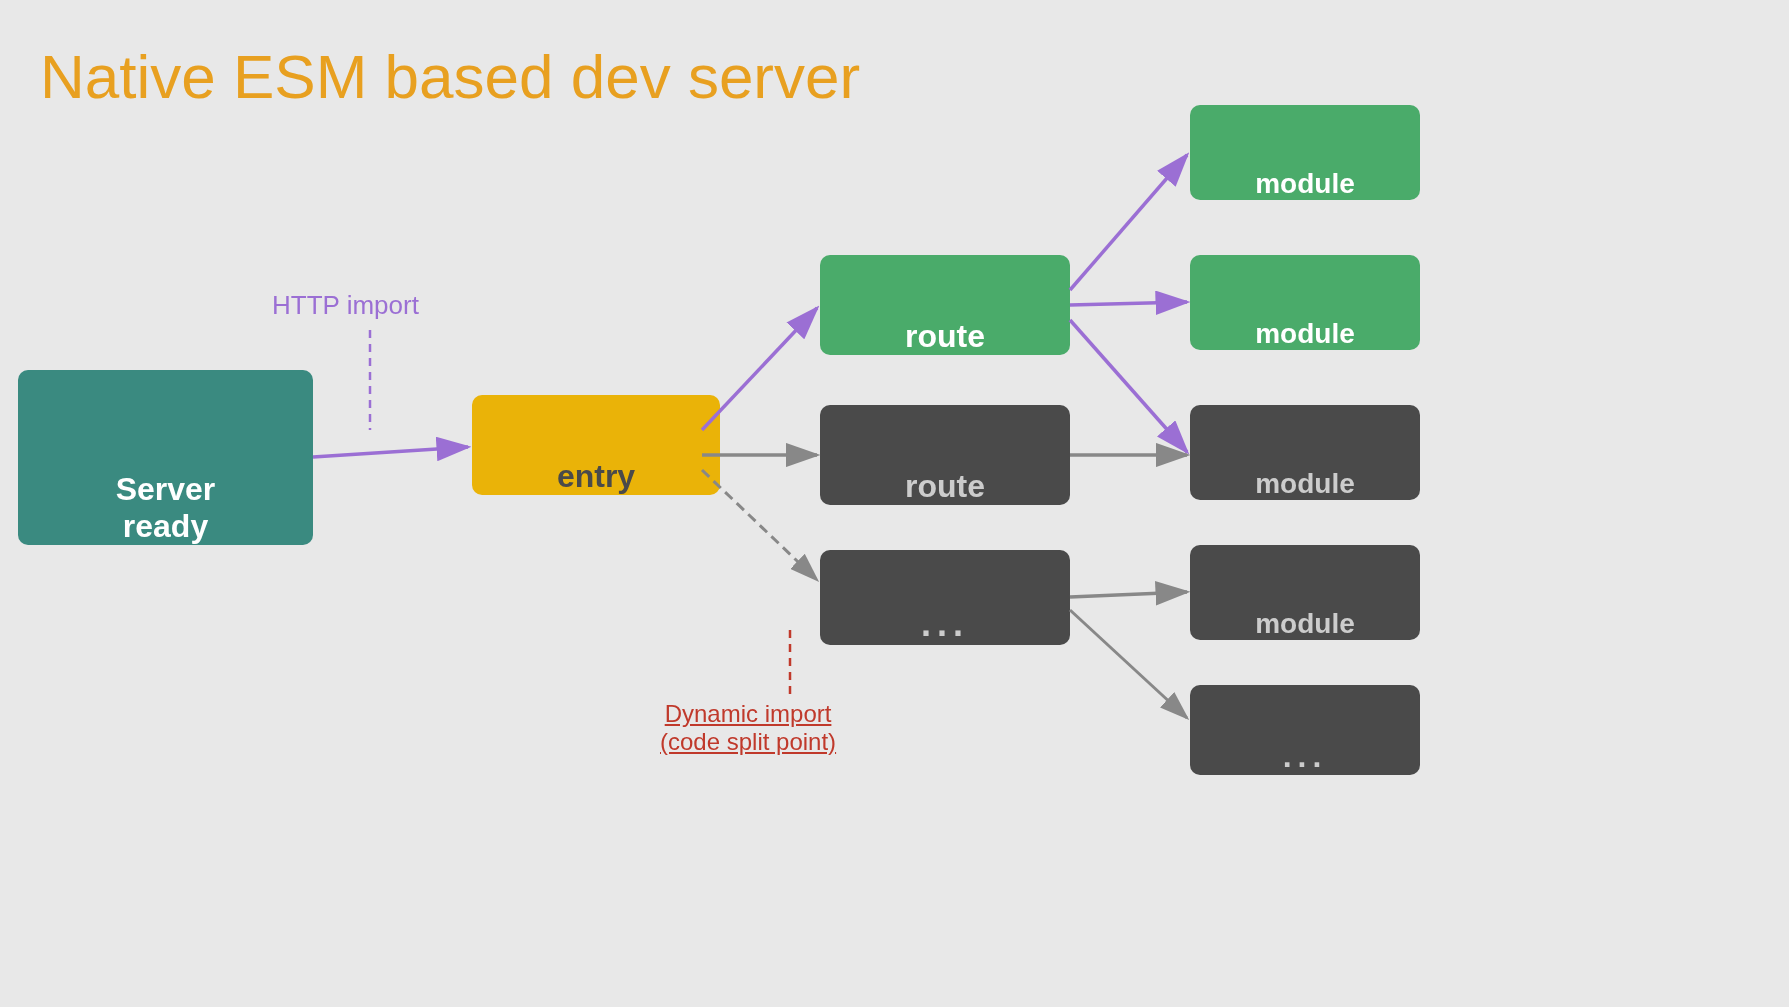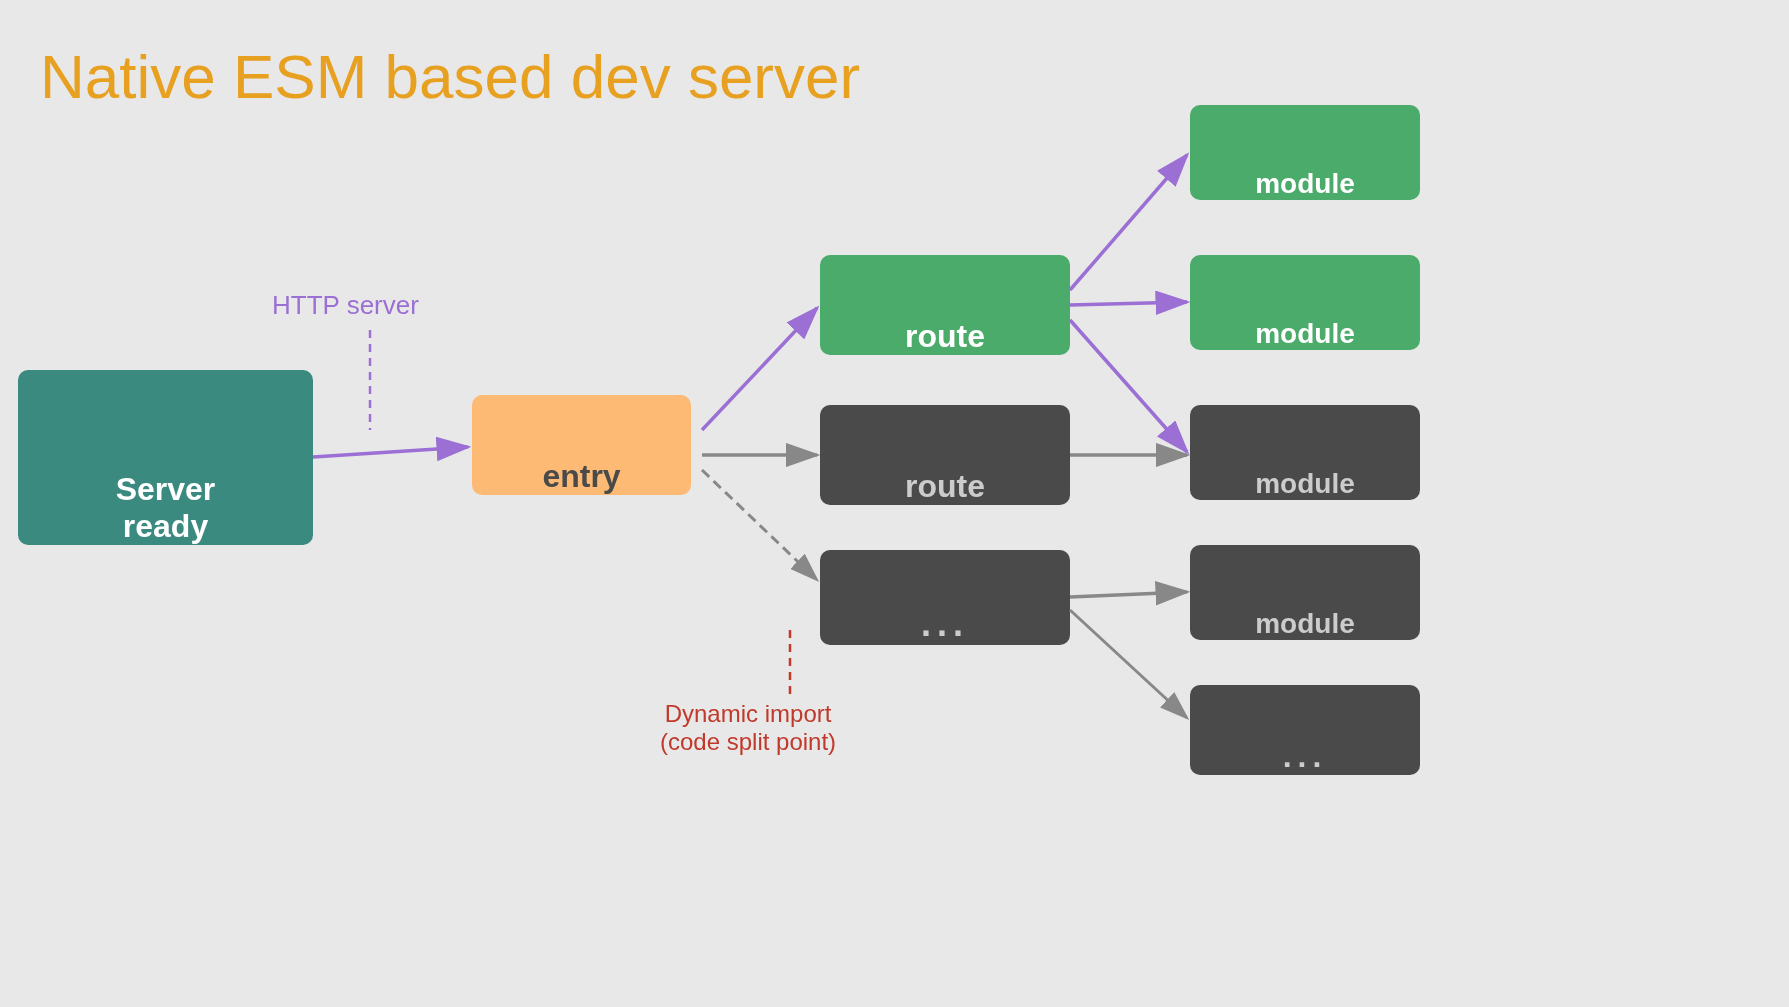--- a/index.html
+++ b/index.html
@@ -39,23 +39,23 @@
       top: 370px;
       width: 295px;
       height: 175px;
       background: #3a8a80;
       color: #fff;
     }
 
     .box-entry {
       left: 472px;
       top: 395px;
-      width: 219px;
+      width: 248px;
       height: 100px;
-      background: #fdba74;
+      background: #eab308;
       color: #4a4a4a;
       font-weight: 600;
     }
 
     .box-route-green {
       left: 820px;
       top: 255px;
       width: 250px;
       height: 100px;
       background: #4aab6a;
@@ -145,39 +145,40 @@
     }
 
     .label-dynamic {
       position: absolute;
       left: 660px;
       top: 700px;
       color: #c0392b;
       font-size: 24px;
       font-weight: 500;
       text-align: center;
+      text-decoration: underline;
     }
 
     
     .arrows-svg {
       position: absolute;
       top: 0;
       left: 0;
       width: 1789px;
       height: 1007px;
       pointer-events: none;
     }
   </style>
 </head>
 <body>
 
 <h1 class="page-title">Native ESM based dev server</h1>
 
 <div class="label-http">
-  <span>HTTP server</span>
+  <span>HTTP import</span>
 </div>
 
 <div class="label-dynamic">
   <span style="white-space:pre-line;">Dynamic import
 (code split point)</span>
 </div>
 
 <div class="box box-server-ready">
   <span style="white-space:pre-line;">Server
 ready</span>

